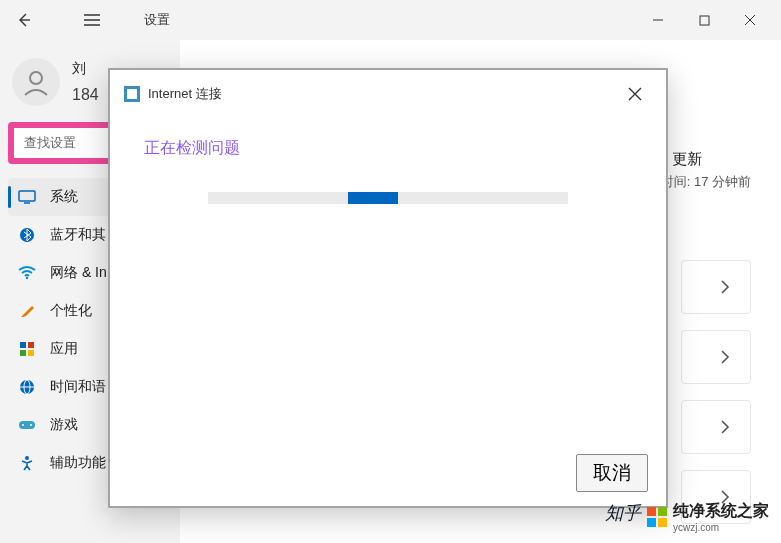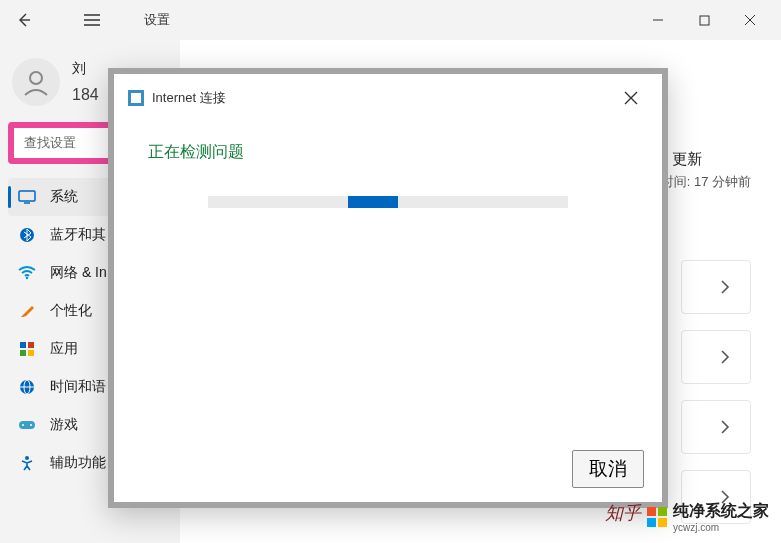--- a/index.html
+++ b/index.html
@@ -27,35 +27,35 @@
 .nav-item.active { background: #eaeaea; }
 .nav-item.active::before { content: ""; position: absolute; left: 0; top: 8px; bottom: 8px; width: 3px; background: #0067c0; border-radius: 2px; }
 .nav-icon { width: 18px; height: 18px; display: flex; align-items: center; justify-content: center; }
 
 
 .content { flex: 1; padding: 20px 30px; background: #fff; position: relative; }
 .update-head { position: absolute; right: 30px; top: 110px; text-align: left; }
 .update-title { font-size: 15px; color: #222; }
 .update-sub { font-size: 13px; color: #555; margin-top: 4px; }
 .row-card { position: absolute; right: 30px; width: 70px; height: 54px; border: 1px solid #e6e6e6; border-radius: 4px; display: flex; align-items: center; justify-content: flex-end; padding-right: 20px; background: #fff; }
-.dialog { position: absolute; left: 108px; top: 68px; width: 560px; height: 440px; background: #fff; box-shadow: 0 8px 28px rgba(0,0,0,0.22); border: 6px solid #a3a3a3; }
+.dialog { position: absolute; left: 108px; top: 68px; width: 560px; height: 440px; background: #fff; box-shadow: 0 8px 28px rgba(0,0,0,0.22); border: 2px solid #a3a3a3; }
 .dialog-header { display: flex; align-items: center; padding: 10px 14px; }
 .dialog-title { font-size: 13px; color: #333; margin-left: 8px; }
 .dialog-close { margin-left: auto; width: 34px; height: 28px; display: flex; align-items: center; justify-content: center; cursor: pointer; }
 .dialog-body { padding: 20px 34px; }
-.dialog-heading { color: #15803d; font-size: 16px; font-weight: 400; margin-bottom: 33px; }
+.dialog-heading { color: #8b5cf6; font-size: 16px; font-weight: 400; margin-bottom: 33px; }
 .progress { width: 360px; height: 12px; background: #eaeaea; margin: 0 auto; position: relative; }
 .progress-fill { position: absolute; left: 140px; width: 50px; height: 100%; background: #0067c0; }
 .dialog-footer { position: absolute; bottom: 14px; right: 18px; }
 .btn-cancel { border: 1px solid #888; background: #f5f5f5; padding: 5px 16px; font-size: 19px; cursor: pointer; border-radius: 2px; }
 
 
 .watermark { position: absolute; right: 12px; bottom: 10px; display: flex; align-items: center; gap: 6px; font-size: 16px; font-weight: 600; color: #222; }
 .watermark .logo { width: 20px; height: 20px; }
-.zhihu { position: absolute; right: 140px; bottom: 18px; color: #7f1d1d; font-size: 18px; font-style: italic; }
+.zhihu { position: absolute; right: 140px; bottom: 18px; color: #0f172a; font-size: 18px; font-style: italic; }
 
 svg { display: block; }
 </style>
 </head>
 <body>
 
 <div class="titlebar">
   <div class="left">
     <div class="back-btn">
       <svg width="16" height="16" viewBox="0 0 16 16">

